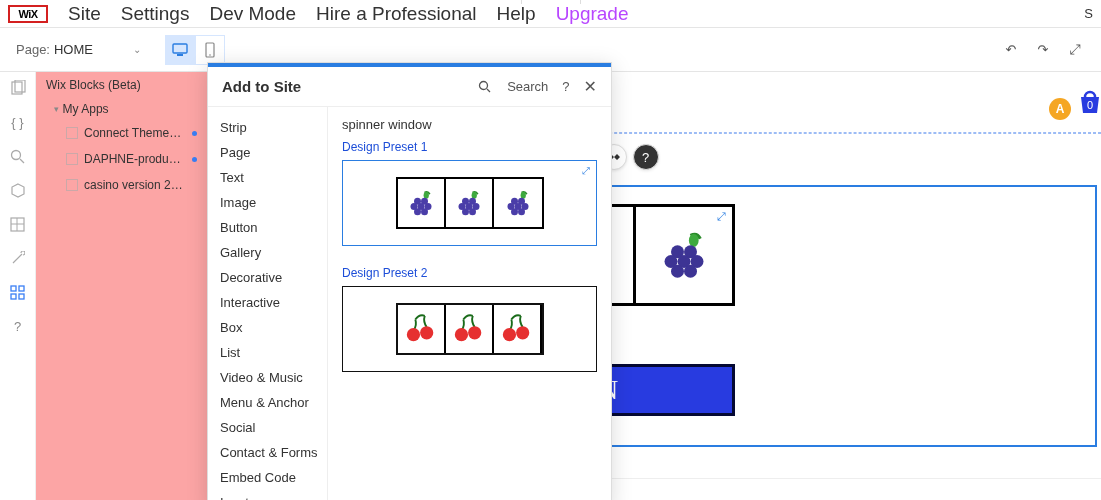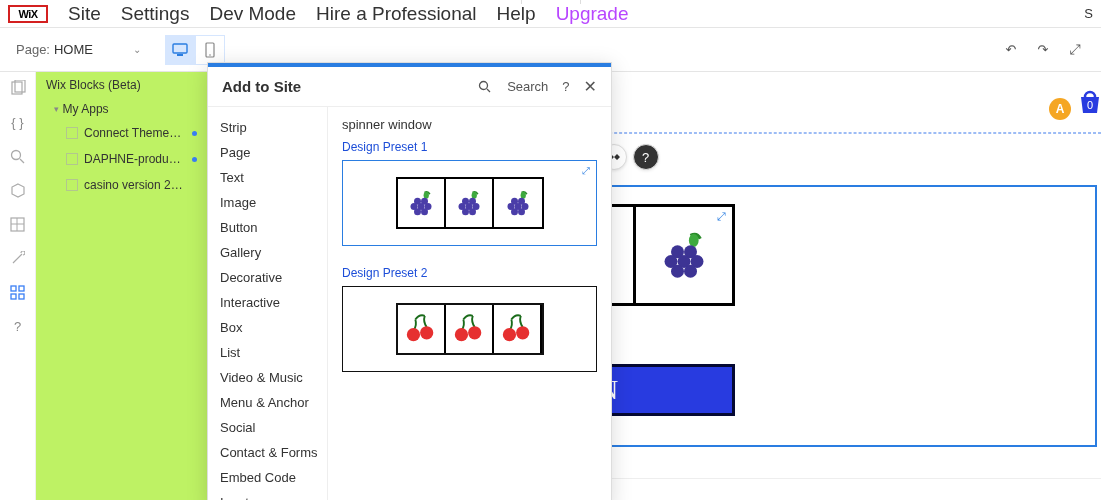--- a/index.html
+++ b/index.html
@@ -17,21 +17,21 @@
 .device-btn{width:30px;height:30px;display:flex;align-items:center;justify-content:center;border:1px solid #d6e6fe;cursor:pointer;background:#fff}
 .device-btn.active{background:#d6e6fe}
 .toolbar-right{margin-left:auto;display:flex;align-items:center;gap:12px;padding-right:8px}
 .toolbar-ic{width:20px;height:18px;display:flex;align-items:center;justify-content:center;color:#555;cursor:pointer}
 
 .main{display:flex;height:calc(500px - 72px);position:relative}
 .vrail{width:36px;border-right:1px solid #eee;display:flex;flex-direction:column;align-items:center;padding-top:6px;gap:14px}
 .vrail .ic{width:20px;height:20px;color:#888;display:flex;align-items:center;justify-content:center;cursor:pointer}
 .vrail .ic.active{color:#3a7ff5}
 
-.sidebar{width:172px;border-right:1px solid #eee;background:#bef264;font-size:12px}
+.sidebar{width:172px;border-right:1px solid #eee;background:#fca5a5;font-size:12px}
 .sb-title{padding:6px 10px;font-size:12px;color:#333}
 .sb-sect{padding:4px 10px 4px 18px;color:#333;display:flex;align-items:center;gap:4px;cursor:pointer}
 .sb-sect::before{content:'▾';font-size:9px;color:#888}
 .sb-item{padding:6px 10px 6px 30px;display:flex;align-items:center;gap:6px;cursor:pointer;color:#333;position:relative}
 .sb-item .cube{width:12px;height:12px;border:1px solid #aaa;transform:rotate(0);opacity:.6}
 .sb-item .dot{width:5px;height:5px;border-radius:50%;background:#3a7ff5;margin-left:auto}
 .sb-item .txt{white-space:nowrap;overflow:hidden;text-overflow:ellipsis;max-width:100px}
 
 
 .add-col{width:42px;display:flex;flex-direction:column;align-items:center;padding-top:14px;gap:20px;background:#fff;border-right:1px solid #eee}

